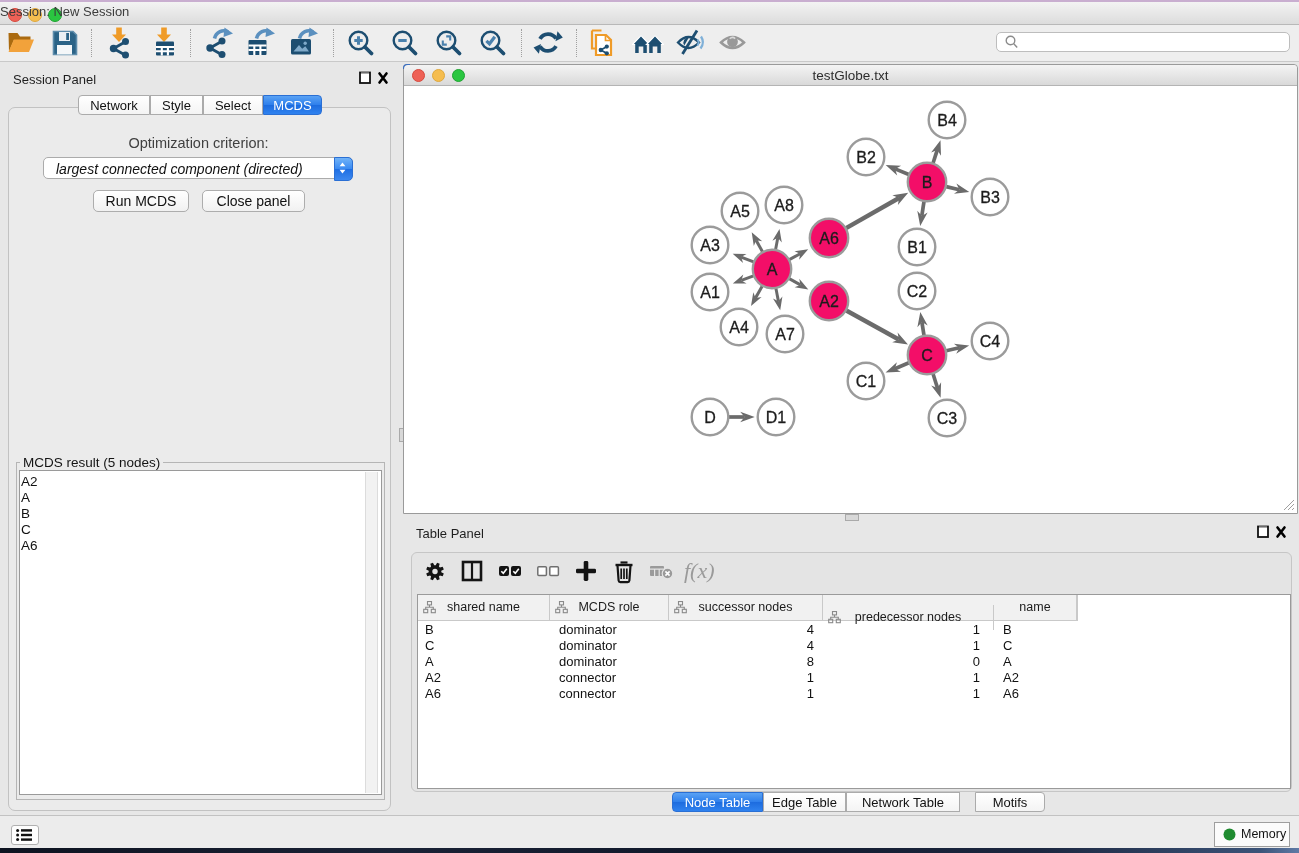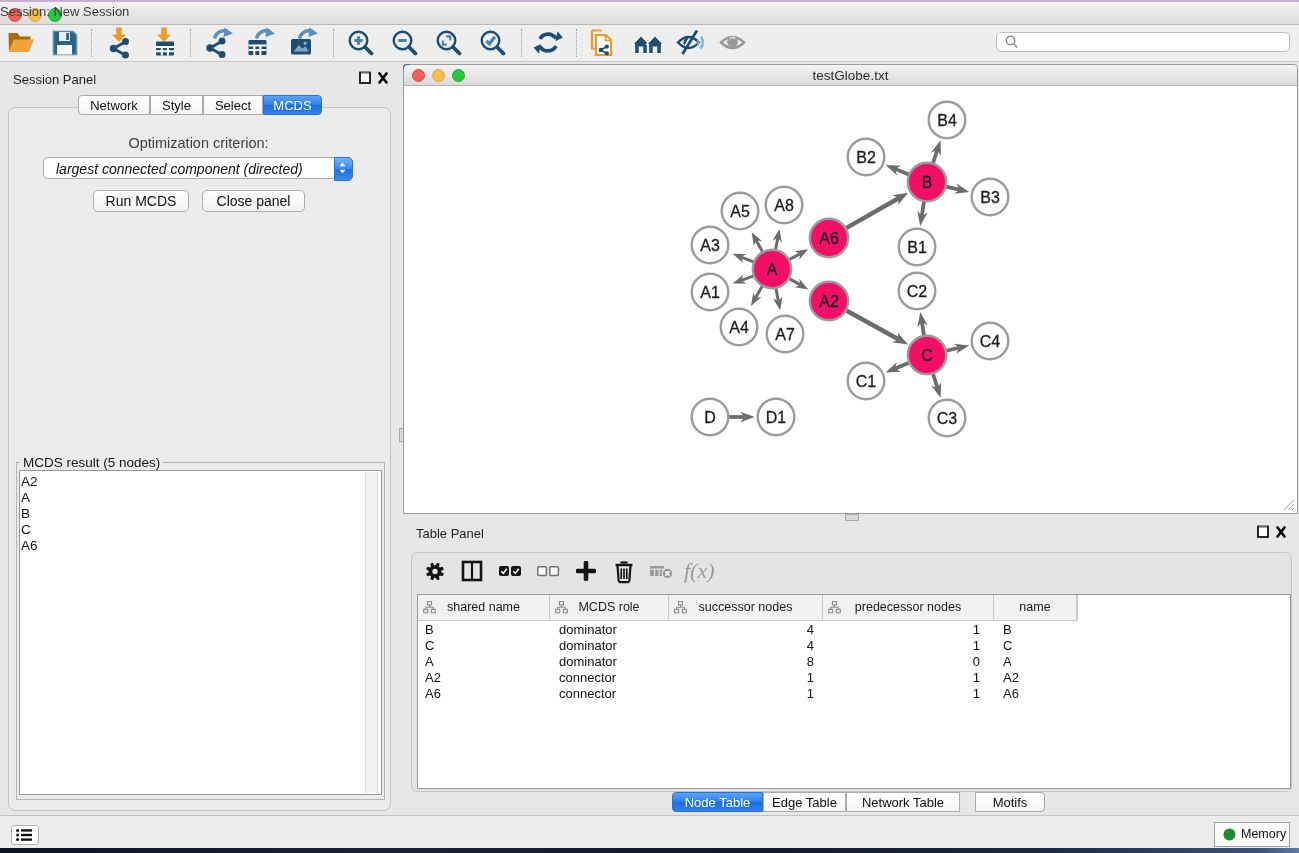--- a/index.html
+++ b/index.html
@@ -387,21 +387,21 @@
           <rect x="0.7" y="8.3" width="4" height="3.4" fill="none" stroke="#8a8a8a" stroke-width="1.1"></rect>
           <rect x="8.3" y="8.3" width="4" height="3.4" fill="none" stroke="#8a8a8a" stroke-width="1.1"></rect>
           <path d="M6.5 4 V6.2 M2.7 8.2 V6.2 H10.3 V8.2" stroke="#8a8a8a" stroke-width="1.1" fill="none"></path>
         </svg>MCDS role</div>
 <div class="hcell" style="left:251px;width:154px;"><svg width="13" height="13" viewBox="0 0 13 13" style="position:absolute;left:5px;top:6px">
           <rect x="4.5" y="0.5" width="4" height="3.4" fill="none" stroke="#8a8a8a" stroke-width="1.1"></rect>
           <rect x="0.7" y="8.3" width="4" height="3.4" fill="none" stroke="#8a8a8a" stroke-width="1.1"></rect>
           <rect x="8.3" y="8.3" width="4" height="3.4" fill="none" stroke="#8a8a8a" stroke-width="1.1"></rect>
           <path d="M6.5 4 V6.2 M2.7 8.2 V6.2 H10.3 V8.2" stroke="#8a8a8a" stroke-width="1.1" fill="none"></path>
         </svg>successor nodes</div>
-<div class="hcell" style="left:405px;width:171px;"><svg width="13" height="13" viewBox="0 0 13 13" style="position:absolute;left:5px;top:6px">
+<div class="hcell" style="left:405px;width:171px;margin-top:10px;"><svg width="13" height="13" viewBox="0 0 13 13" style="position:absolute;left:5px;top:6px">
           <rect x="4.5" y="0.5" width="4" height="3.4" fill="none" stroke="#8a8a8a" stroke-width="1.1"></rect>
           <rect x="0.7" y="8.3" width="4" height="3.4" fill="none" stroke="#8a8a8a" stroke-width="1.1"></rect>
           <rect x="8.3" y="8.3" width="4" height="3.4" fill="none" stroke="#8a8a8a" stroke-width="1.1"></rect>
           <path d="M6.5 4 V6.2 M2.7 8.2 V6.2 H10.3 V8.2" stroke="#8a8a8a" stroke-width="1.1" fill="none"></path>
         </svg>predecessor nodes</div>
 <div class="hcell" style="left:576px;width:83px;">name</div>
 </div>
 <div class="tcell" style="left:7px;top:27px;">B</div>
 <div class="tcell" style="left:141px;top:27px;">dominator</div>
 <div class="tcell" style="left:251px;top:27px;width:145px;text-align:right;">4</div>

